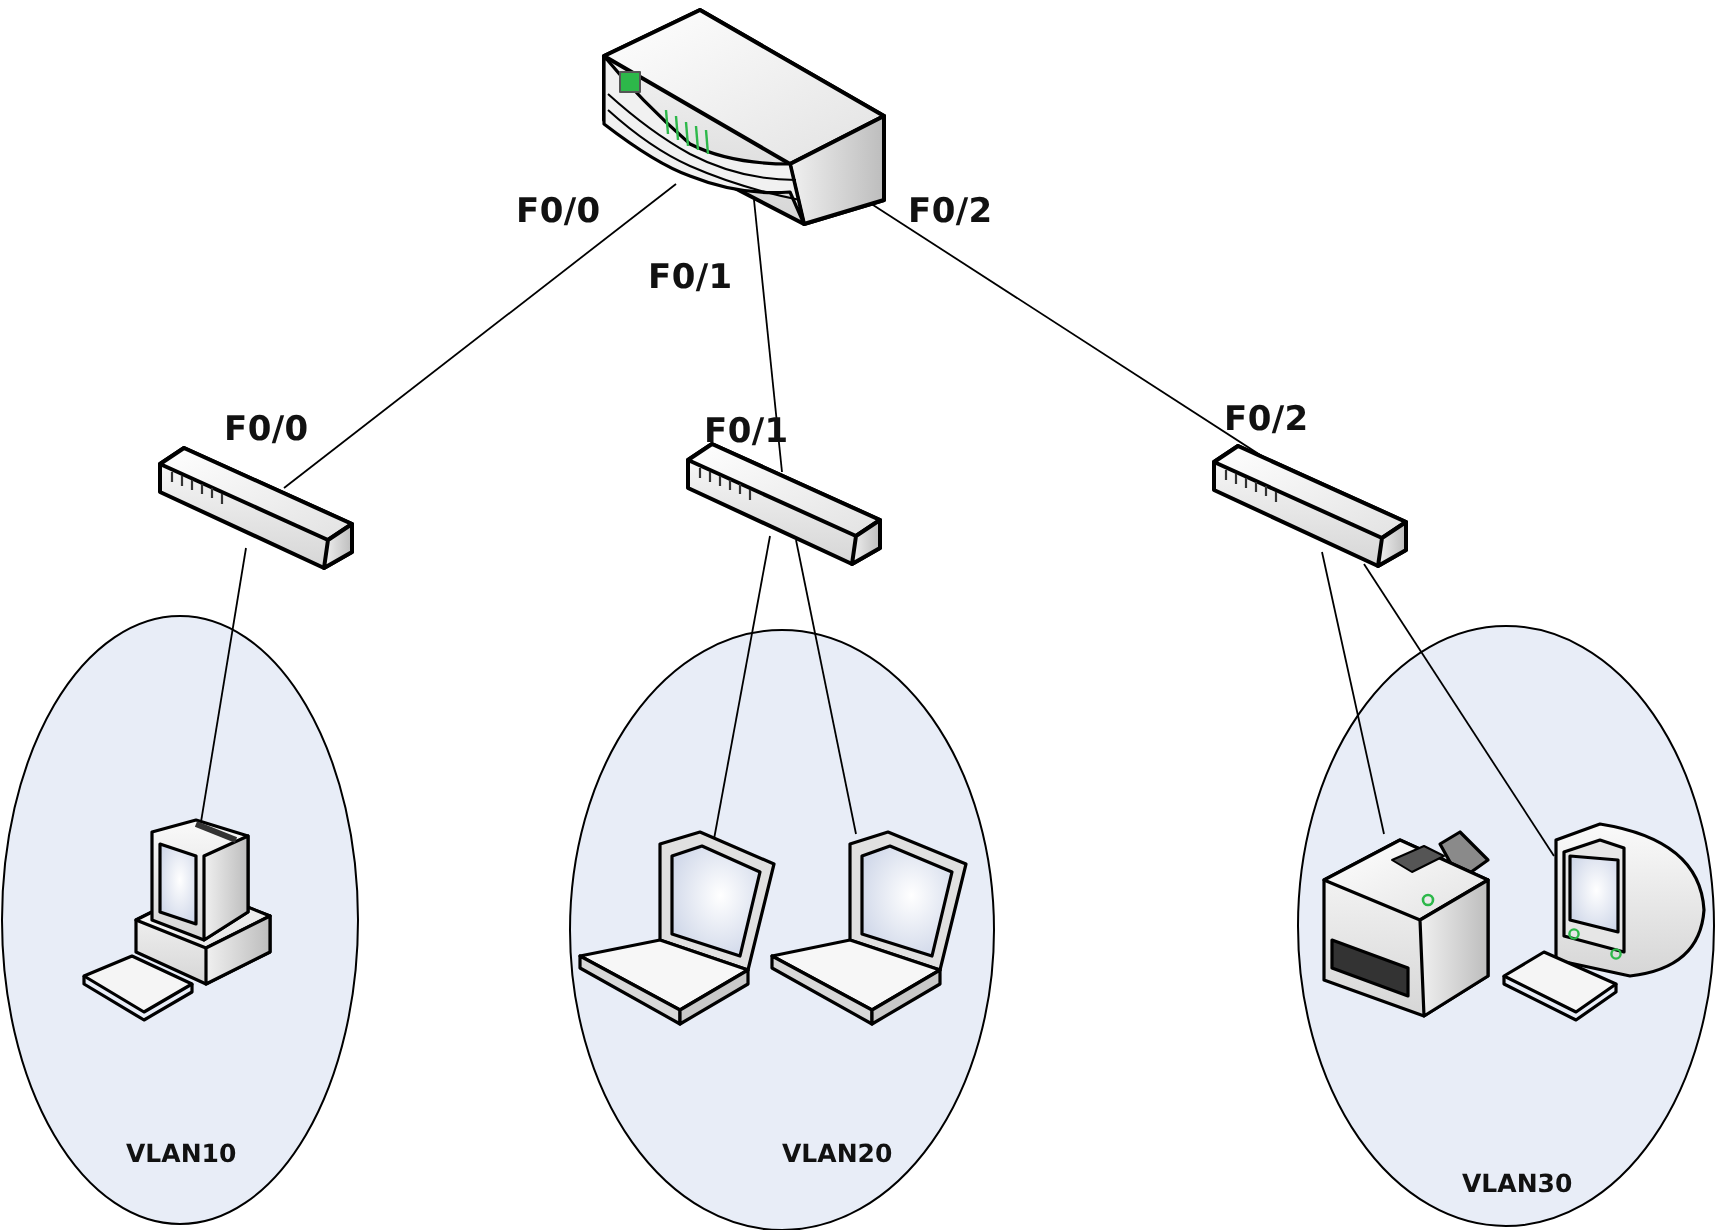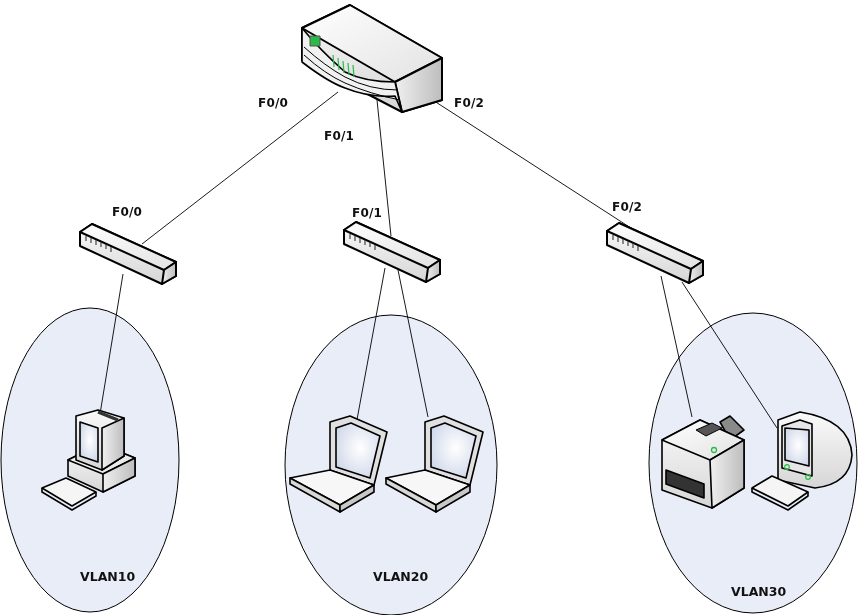--- a/index.html
+++ b/index.html
@@ -1,20 +1,20 @@
 <!DOCTYPE html>
 <html><head>
 <meta charset="utf-8">
 <style>
   html, body { margin: 0; padding: 0; background: #ffffff; }
   body { width: 859px; height: 615px; position: relative; overflow: hidden;
          font-family: "Liberation Sans", sans-serif; }
   #stage { position: absolute; left: 0; top: 0; width: 859px; height: 615px; }
   .lbl { position: absolute; font-family: "DejaVu Sans", sans-serif; font-weight: bold;
-         font-size: 12px; color: #111; letter-spacing: 0.2px; white-space: nowrap; }
+         font-size: 17px; color: #111; letter-spacing: 0.2px; white-space: nowrap; }
   .vlan { position: absolute; font-family: "DejaVu Sans", sans-serif; font-weight: bold;
           font-size: 12.5px; color: #111; white-space: nowrap; }
 </style>
 </head>
 <body>
 
 <svg id="stage" viewBox="0 0 859 615" xmlns="http://www.w3.org/2000/svg">
   <defs>
     <linearGradient id="gTop" x1="0" y1="0" x2="1" y2="1">
       <stop offset="0" stop-color="#ffffff"></stop>
@@ -161,15 +161,15 @@
 </svg>
 
 <div class="lbl" style="left:258px; top:96px;">F0/0</div>
 <div class="lbl" style="left:324px; top:129px;">F0/1</div>
 <div class="lbl" style="left:454px; top:96px;">F0/2</div>
 
 <div class="lbl" style="left:112px; top:205px;">F0/0</div>
 <div class="lbl" style="left:352px; top:206px;">F0/1</div>
 <div class="lbl" style="left:612px; top:200px;">F0/2</div>
 
-<div class="vlan" style="left:80px; top:569px;text-align:right;">VLAN10</div>
-<div class="vlan" style="left:373px; top:569px;">VLAN20</div>
+<div class="vlan" style="left:63px; top:569px;text-align:right;">VLAN10</div>
+<div class="vlan" style="left:391px; top:569px;">VLAN20</div>
 <div class="vlan" style="left:731px; top:584px;">VLAN30</div>
 
 </body></html>

